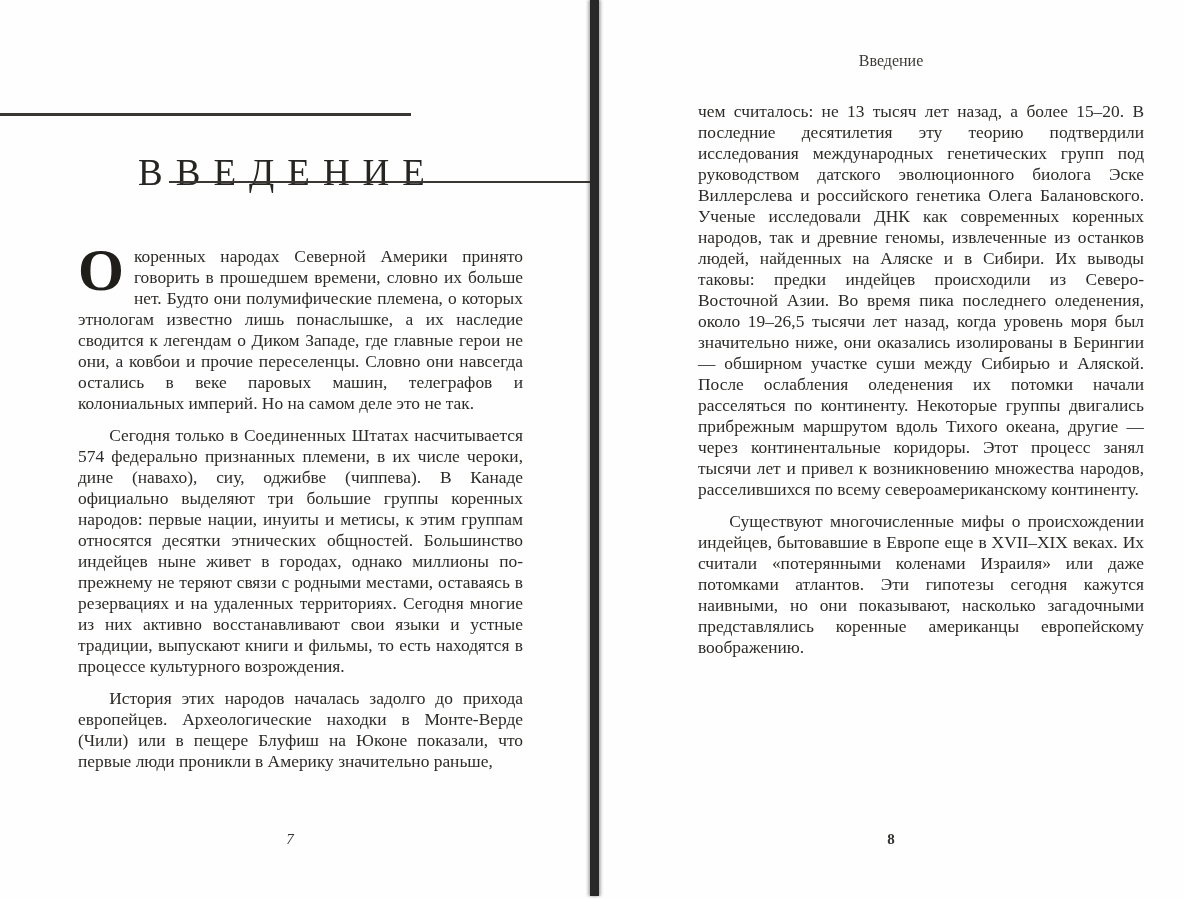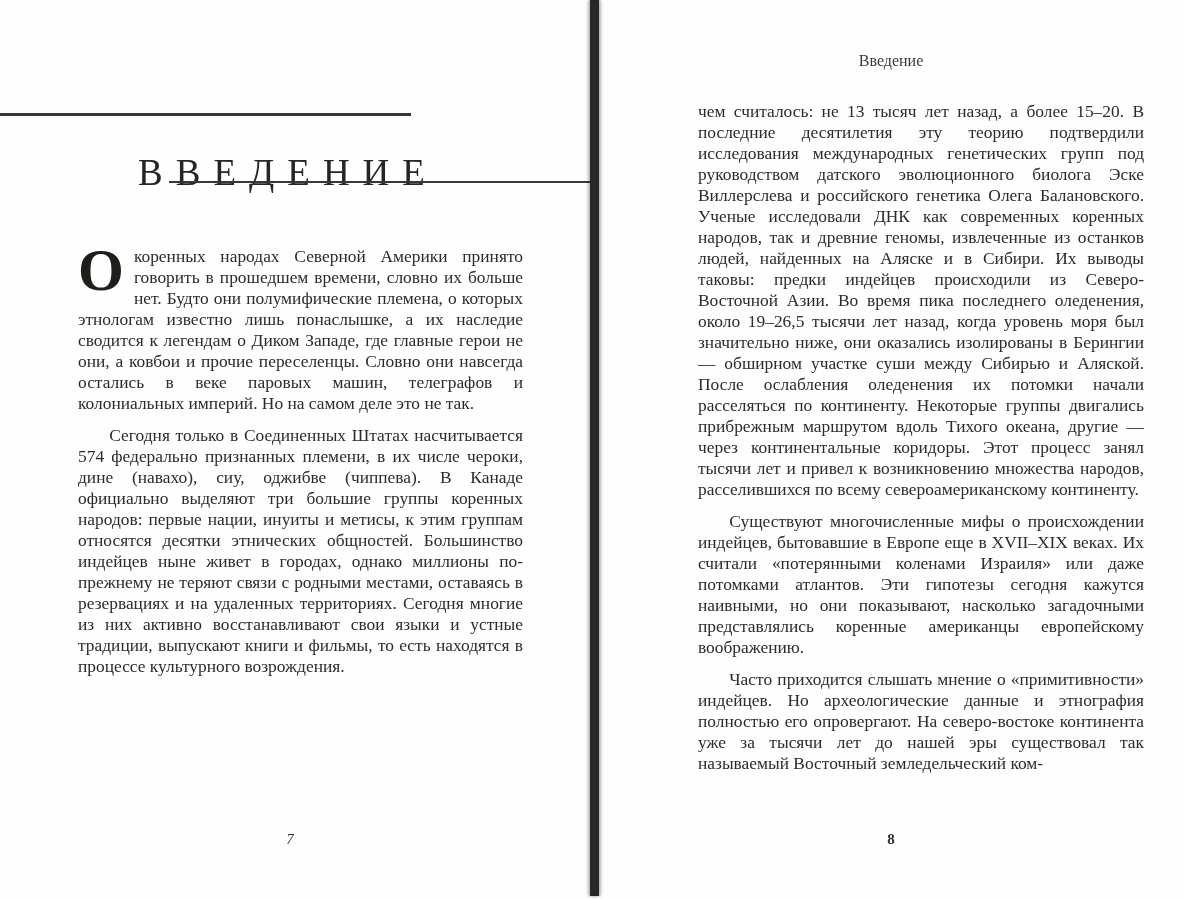--- a/index.html
+++ b/index.html
@@ -114,32 +114,32 @@
   <div class="page left">
     <div class="rule-top"></div>
     <h1 class="chapter-title">ВВЕДЕНИЕ</h1>
     <div class="rule-bottom"></div>
 
     <div class="body-text">
       <p class="para">
         <span class="dropcap">О</span><span>коренных народах Северной Америки принято говорить в прошедшем времени, словно их больше нет. Будто они полумифические племена, о которых этнологам известно лишь понаслышке, а их наследие сводится к легендам о Диком Западе, где главные герои не они, а ковбои и прочие переселенцы. Словно они навсегда остались в веке паровых машин, телеграфов и колониальных империй. Но на самом деле это не так.</span>
       </p>
       <p class="para indent">Сегодня только в Соединенных Штатах насчитывается 574 федерально признанных племени, в их числе чероки, дине (навахо), сиу, оджибве (чиппева). В Канаде официально выделяют три большие группы коренных народов: первые нации, инуиты и метисы, к этим группам относятся десятки этнических общностей. Большинство индейцев ныне живет в городах, однако миллионы по-прежнему не теряют связи с родными местами, оставаясь в резервациях и на удаленных территориях. Сегодня многие из них активно восстанавливают свои языки и устные традиции, выпускают книги и фильмы, то есть находятся в процессе культурного возрождения.</p>
+      <p class="para indent">История этих народов началась задолго до прихода европейцев. Археологические находки в Монте-Верде (Чили) или в пещере Блуфиш на Юконе показали, что первые люди проникли в Америку значительно раньше,</p>
     </div>
 
     <div class="page-number">7</div>
   </div>
 
   <div class="gutter"></div>
 
   <div class="page right">
     <div class="running-header">Введение</div>
 
     <div class="body-text">
       <p class="para">чем считалось: не 13 тысяч лет назад, а более 15–20. В последние десятилетия эту теорию подтвердили исследования международных генетических групп под руководством датского эволюционного биолога Эске Виллерслева и российского генетика Олега Балановского. Ученые исследовали ДНК как современных коренных народов, так и древние геномы, извлеченные из останков людей, найденных на Аляске и в Сибири. Их выводы таковы: предки индейцев происходили из Северо-Восточной Азии. Во время пика последнего оледенения, около 19–26,5 тысячи лет назад, когда уровень моря был значительно ниже, они оказались изолированы в Берингии — обширном участке суши между Сибирью и Аляской. После ослабления оледенения их потомки начали расселяться по континенту. Некоторые группы двигались прибрежным маршрутом вдоль Тихого океана, другие — через континентальные коридоры. Этот процесс занял тысячи лет и привел к возникновению множества народов, расселившихся по всему североамериканскому континенту.</p>
       <p class="para indent">Существуют многочисленные мифы о происхождении индейцев, бытовавшие в Европе еще в XVII–XIX веках. Их считали «потерянными коленами Израиля» или даже потомками атлантов. Эти гипотезы сегодня кажутся наивными, но они показывают, насколько загадочными представлялись коренные американцы европейскому воображению.</p>
-      <p class="para indent">Часто приходится слышать мнение о «примитивности» индейцев. Но археологические данные и этнография полностью его опровергают. На северо-востоке континента уже за тысячи лет до нашей эры существовал так называемый Восточный земледельческий ком-</p>
     </div>
 
     <div class="page-number">8</div>
   </div>
 
 </div>
 
 </body></html>

